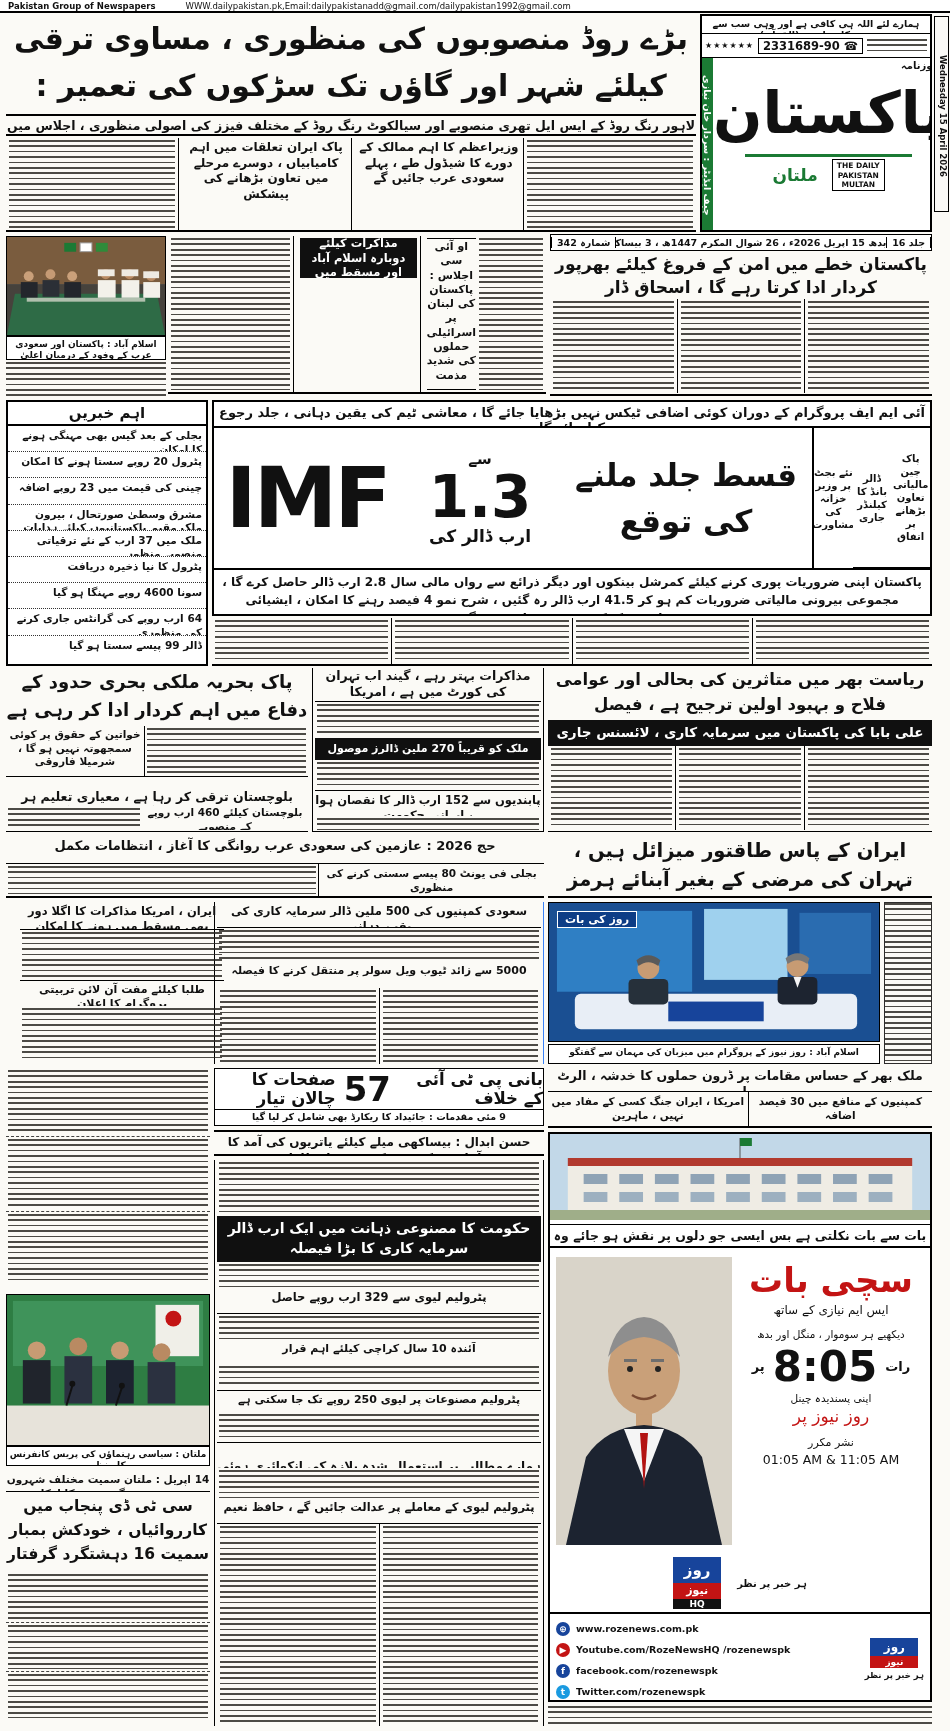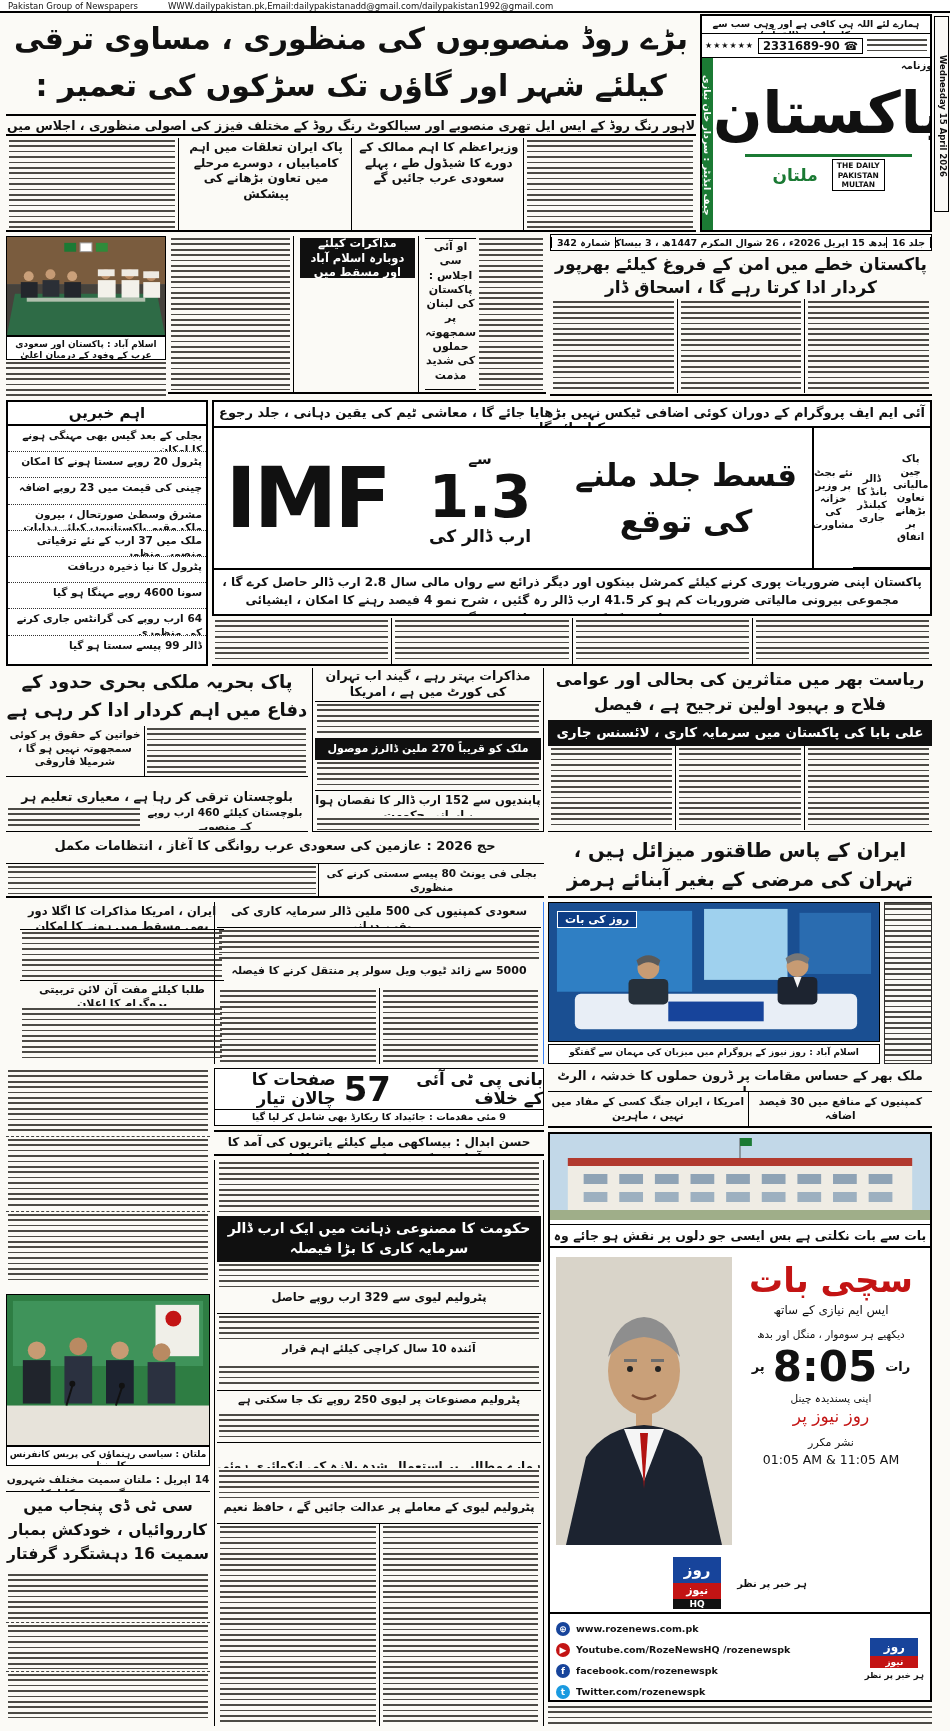--- a/index.html
+++ b/index.html
@@ -14,21 +14,21 @@
 .cols{display:flex;height:100%}
 .col{flex:1;padding:2px 3px;display:flex;flex-direction:row;gap:3px;border-left:1px solid #000}
 .col:last-child{border-left:none}
 .col .lines{flex:1}
 .grow{flex:1}
 .cap{font-size:9px;font-weight:bold;text-align:center;line-height:1.25;padding:2px;border:1px solid #000;background:#fff;overflow:hidden}
 .vert{writing-mode:vertical-rl}
 .dashed{border-bottom:1px dashed #444;margin:2px 0}
 
 .topstrip{display:flex;direction:ltr;align-items:center;gap:30px;padding:1px 8px;border-bottom:2px solid #000;font-size:8.5px;background:#fff}
-.topstrip .grp{font-weight:normal}
+.topstrip .grp{font-weight:bold}
 
 .quran{font-size:9.5px;font-weight:bold;text-align:center;border-bottom:1px solid #000;padding:2px;height:18px;overflow:hidden}
 .mrow2{display:flex;direction:ltr;align-items:center;gap:4px;padding:0 3px;border-bottom:1px solid #000;height:24px}
 .stars{font-size:8px;letter-spacing:1px}
 .phone{font-size:11.5px;font-weight:bold;border:1px solid #000;padding:0 4px;white-space:nowrap}
 .mrow3{display:flex;direction:ltr;height:174px}
 .editorband{width:20px;background:#1b7a34;color:#fff;font-size:9.5px;font-weight:bold;text-align:center;padding:3px 0}
 .calli{flex:1;position:relative;text-align:center}
 .daily{position:absolute;top:2px;right:6px;font-size:10px;font-weight:bold}
 .ptitle{font-size:58px;font-weight:bold;margin-top:16px;line-height:1.35;letter-spacing:-2px}
@@ -171,21 +171,21 @@
       <rect x="20" y="62" width="120" height="4" fill="#e8e4da" opacity=".7"></rect>
     </svg>
   </div>
   <div class="abs cap" style="left:6px;top:336px;width:160px;height:24px">اسلام آباد : پاکستان اور سعودی عرب کے وفود کے درمیان اعلیٰ سطح مذاکرات کا منظر</div>
   <div class="abs lines" style="left:6px;top:362px;width:160px;height:34px"></div>
 
   <div class="abs" style="left:168px;top:236px;width:378px;height:158px;border-bottom:2px solid #000">
     <div class="cols">
       <div class="col">
         <div class="lines" style="flex:0 0 64px"></div>
-        <div class="hd" style="font-size:11px;border-top:1px solid #000;border-bottom:1px solid #000;padding:1px 0">او آئی سی اجلاس : پاکستان کی لبنان پر سمجھوتہ حملوں کی شدید مذمت</div>
+        <div class="hd" style="font-size:11px;border-top:1px solid #000;border-bottom:1px solid #000;padding:1px 0">او آئی سی اجلاس : پاکستان کی لبنان پر اسرائیلی حملوں کی شدید مذمت</div>
         <div class="lines"></div>
       </div>
       <div class="col">
         <div class="bar hd" style="font-size:11.5px;height:40px;padding:2px">امریکا و ایران کے مذاکرات کیلئے دوبارہ اسلام آباد اور مسقط میں رابطے</div>
         <div class="lines"></div>
       </div>
       <div class="col">
           <div class="lines"></div>
         </div>
     </div>

